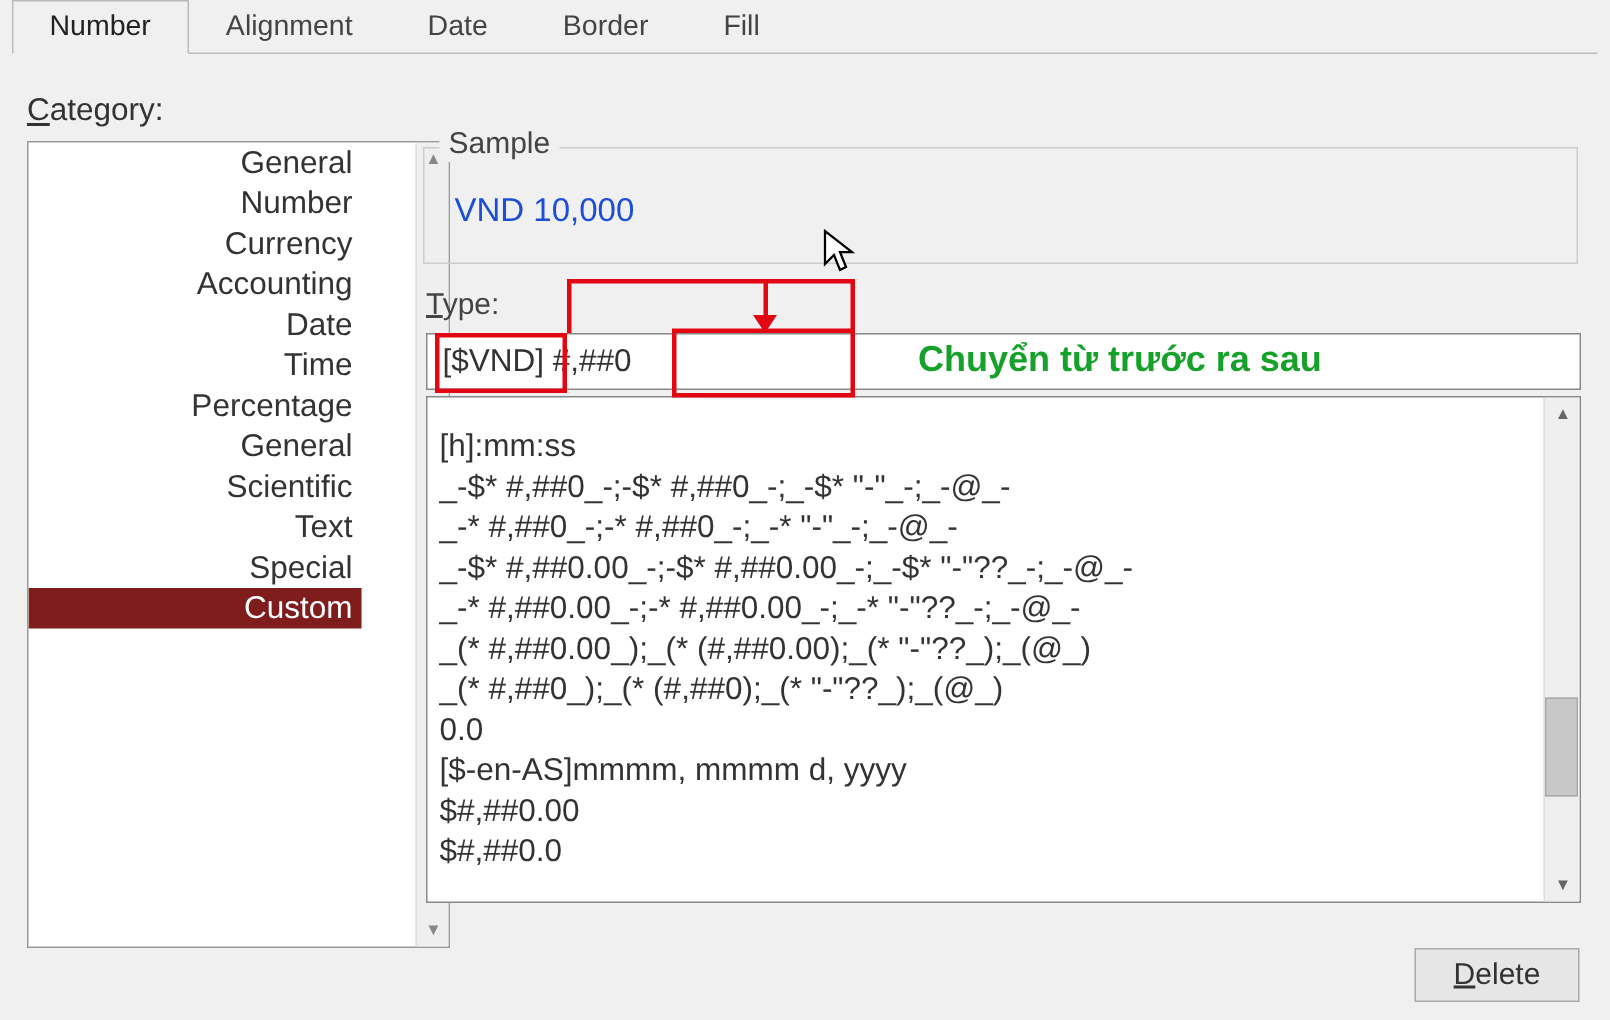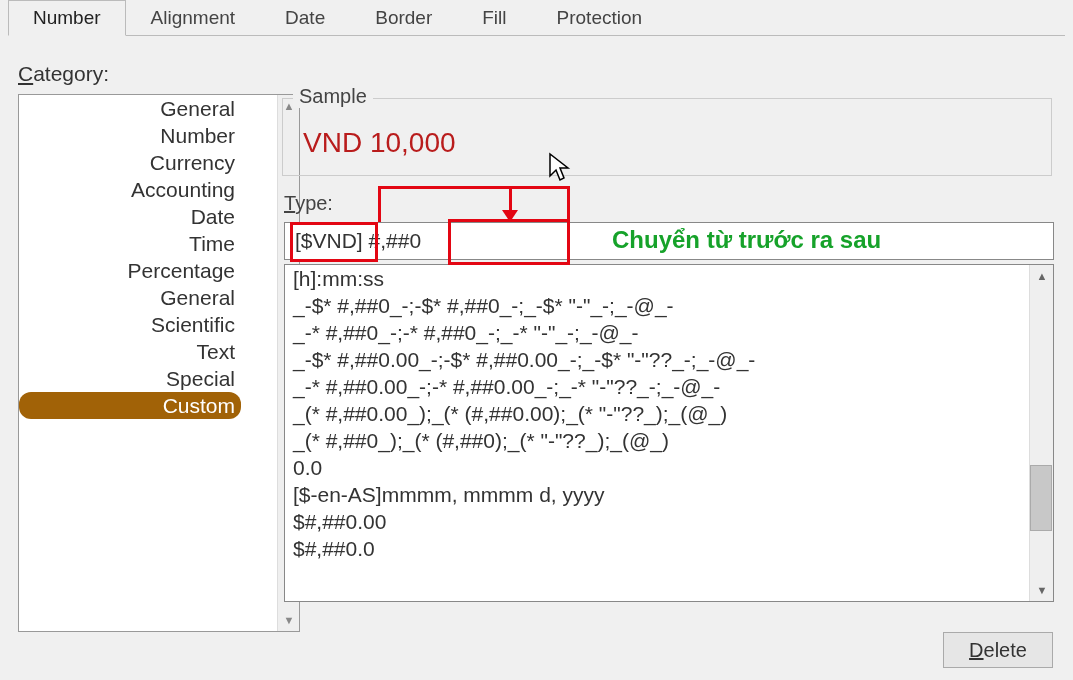--- a/index.html
+++ b/index.html
@@ -72,23 +72,22 @@
     height: 100%;
   }
   .cat-item {
     padding: 0 6px;
     font-size: 21px;
     color: #333;
     line-height: 27px;
     cursor: pointer;
   }
   .cat-item.selected {
-    background: #a16207;
+    background: #7f1d1d;
     color: #fff;
-    border-radius: 12px;
   }
   .cat-scroll {
     position: absolute;
     top: 0;
     right: 0;
     width: 22px;
     height: 100%;
     background: #efefef;
     border-left: 1px solid #ddd;
   }
@@ -119,22 +118,22 @@
     left: 10px;
     background: #f0f0f0;
     padding: 0 6px;
     font-size: 20px;
     color: #444;
   }
   .sample-value {
     position: absolute;
     top: 28px;
     left: 20px;
-    font-size: 28px;
-    color: #b91c1c;
+    font-size: 22px;
+    color: #1d4ed8;
   }
 
   
   .type-label {
     position: absolute;
     top: 192px;
     left: 284px;
     font-size: 20px;
     color: #444;
   }
@@ -165,21 +164,21 @@
     top: 264px;
     left: 284px;
     width: 770px;
     height: 338px;
     background: #fff;
     border: 1px solid #888;
     overflow: hidden;
   }
   .fmt-inner {
     width: 742px;
-    padding: 0 8px;
+    padding: 19px 8px;
   }
   .fmt-item {
     font-size: 21px;
     line-height: 27px;
     color: #333;
     white-space: nowrap;
     cursor: pointer;
   }
   .fmt-scroll {
     position: absolute;
@@ -301,21 +300,20 @@
 <body>
 
 <div class="container">
 
   <div class="tabs">
     <div class="tab active">Number</div>
     <div class="tab">Alignment</div>
     <div class="tab">Date</div>
     <div class="tab">Border</div>
     <div class="tab">Fill</div>
-    <div class="tab">Protection</div>
   </div>
 
   <div class="cat-label"><span class="ul">C</span><span>ategory:</span></div>
 
   <div class="cat-list">
     <div class="cat-list-inner">
       <div class="cat-item">General</div>
       <div class="cat-item">Number</div>
       <div class="cat-item">Currency</div>
       <div class="cat-item">Accounting</div>

